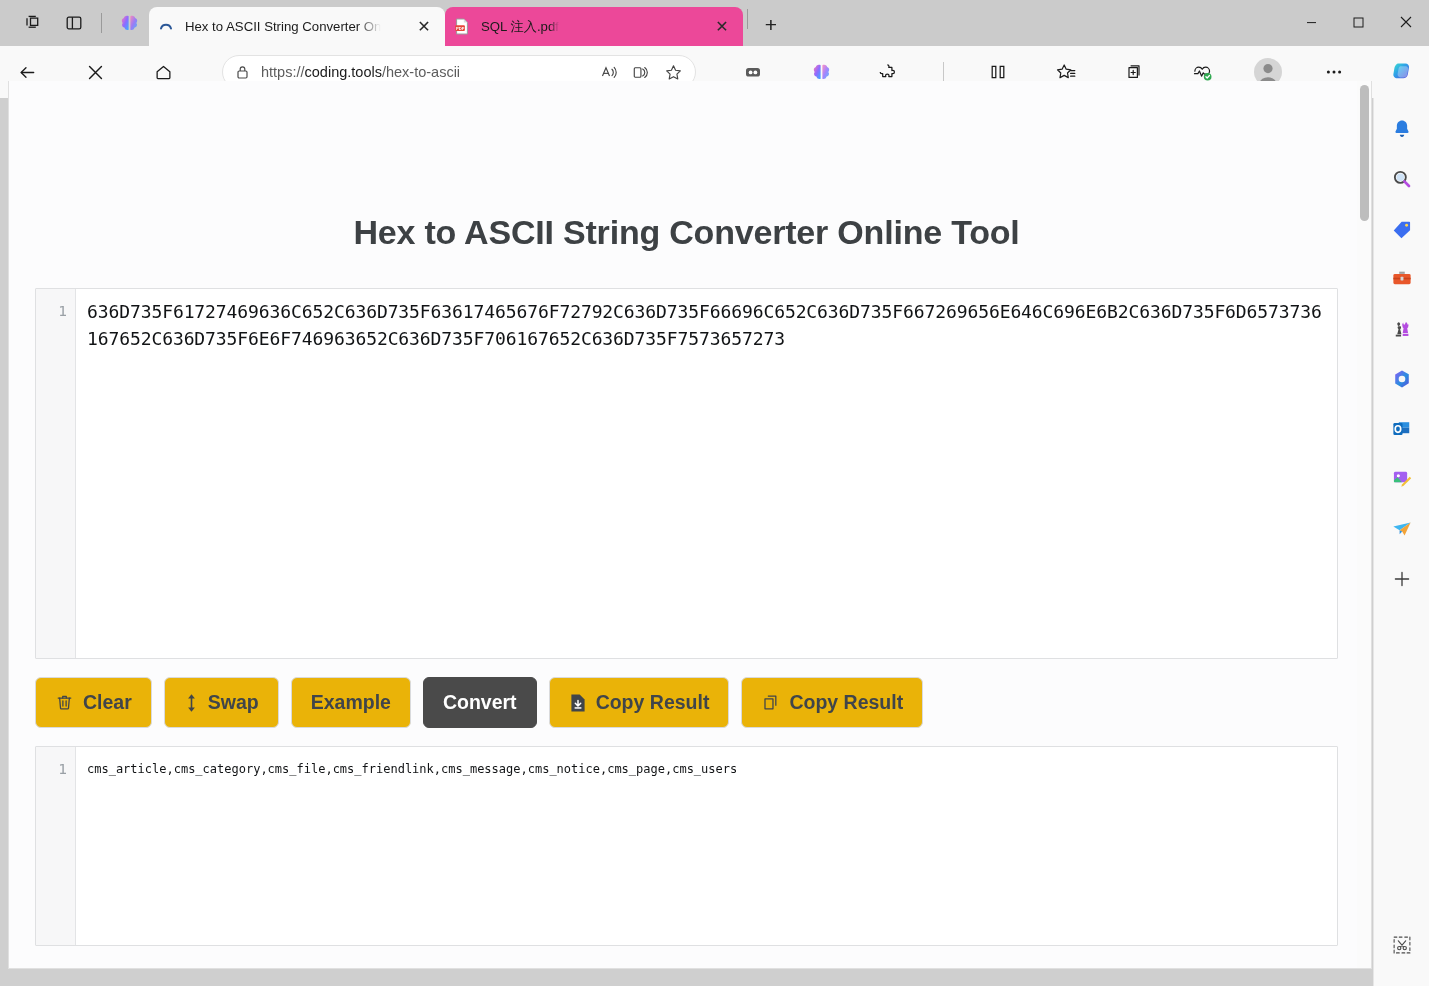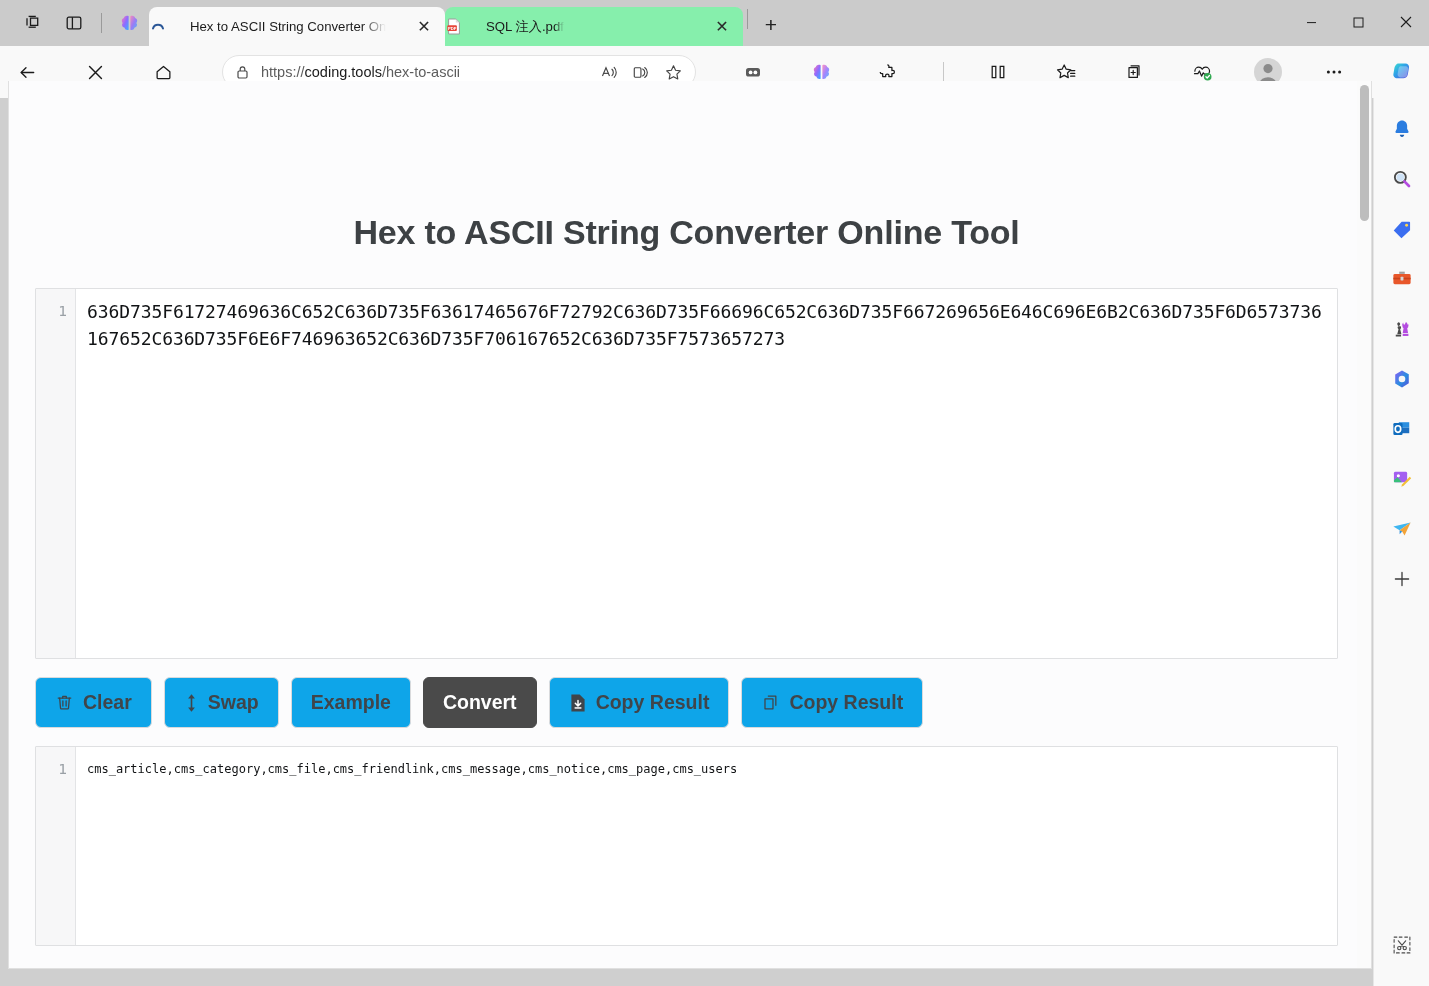--- a/index.html
+++ b/index.html
@@ -21,27 +21,27 @@
     display: flex; align-items: center; height: 46px; padding-left: 14px; gap: 0px;
   }
   .tb-icon {
     width: 40px; height: 38px; display: flex; align-items: center; justify-content: center;
     cursor: pointer; border-radius: 5px;
   }
   .tb-sep { width: 1px; height: 20px; background: #9a9a9a; margin: 0 7px; align-self: center; }
 
   .tabs { display: flex; align-items: flex-end; height: 46px; }
   .tab {
-    height: 39px; display: flex; align-items: center; gap: 23px;
-    padding: 0 8px 0 0; border-radius: 8px 8px 0 0;
+    height: 39px; display: flex; align-items: center; gap: 10px;
+    padding: 0 8px 0 8px; border-radius: 8px 8px 0 0;
     font-size: 13.2px; color: #1b1b1b; cursor: pointer; position: relative;
     min-width: 120px;
   }
   .tab.active { background: #f9f9f9; }
-  .tab.inactive { background: #86efac; }
+  .tab.inactive { background: #ec4899; }
   .tab-favicon { width: 18px; height: 18px; flex: 0 0 18px; display:flex; align-items:center; justify-content:center; }
   .tab-title {
     white-space: nowrap; overflow: hidden; max-width: 216px;
     -webkit-mask-image: linear-gradient(90deg, #000 88%, transparent 100%);
     mask-image: linear-gradient(90deg, #000 88%, transparent 100%);
   }
   .tab-close {
     width: 26px; height: 26px; border-radius: 4px; display: flex;
     align-items: center; justify-content: center; margin-left: auto; flex: 0 0 26px;
     font-size: 16px; color: #2a2a2a; cursor: pointer;
@@ -113,21 +113,21 @@
     flex: 1 1 auto; padding: 9px 11px 0 11px; color: #111315;
     font-family: "DejaVu Sans Mono", monospace; font-size: 18px; line-height: 27px;
     word-break: break-all; white-space: pre-wrap; overflow: hidden; letter-spacing: -0.1px;
   }
   .code.result { font-size: 12px; letter-spacing: 0px; }
 
   .btnrow { margin-top: 18px; display: flex; gap: 12px; }
   .btn {
     height: 51px; display: inline-flex; align-items: center; gap: 9px;
     padding: 0 19px; border: 1px solid #d9dadc; border-radius: 6px;
-    background: #0ea5e9; color: #40454a; font-size: 19.5px; font-weight: bold;
+    background: #eab308; color: #40454a; font-size: 19.5px; font-weight: bold;
     cursor: pointer; font-family: "Liberation Sans", sans-serif; line-height: 1;
   }
   .btn.primary { background: #4a4a4a; border-color: #4a4a4a; color: #ffffff; }
   .btn .ico { display: inline-flex; align-items: center; justify-content: center; }
 
   .result-editor { margin-top: 18px; height: 200px; }
 
   
   .pscroll {
     position: absolute; right: 0px; top: 0; width: 14px; height: 888px; background: #fbfbfb;

